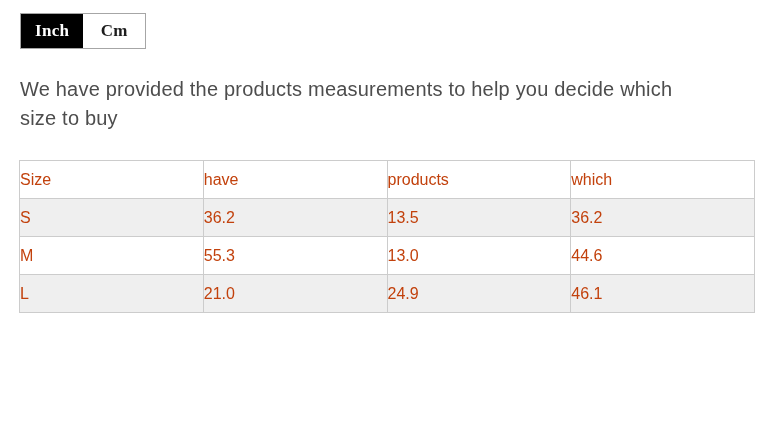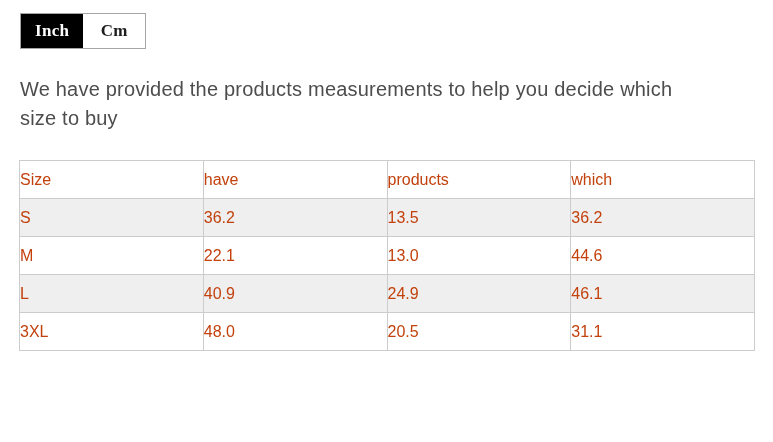--- a/index.html
+++ b/index.html
@@ -99,32 +99,26 @@
     </thead>
     <tbody>
       <tr class="striped">
         <td>S</td>
         <td>36.2</td>
         <td>13.5</td>
         <td>36.2</td>
       </tr>
       <tr>
         <td>M</td>
-        <td>22.1</td>
+        <td>55.3</td>
         <td>13.0</td>
         <td>44.6</td>
       </tr>
       <tr class="striped">
         <td>L</td>
-        <td>40.9</td>
+        <td>21.0</td>
         <td>24.9</td>
         <td>46.1</td>
-      </tr>
-      <tr>
-        <td>3XL</td>
-        <td>48.0</td>
-        <td>20.5</td>
-        <td>31.1</td>
       </tr>
     </tbody>
   </table>
 
 </div>
 
 </body></html>

